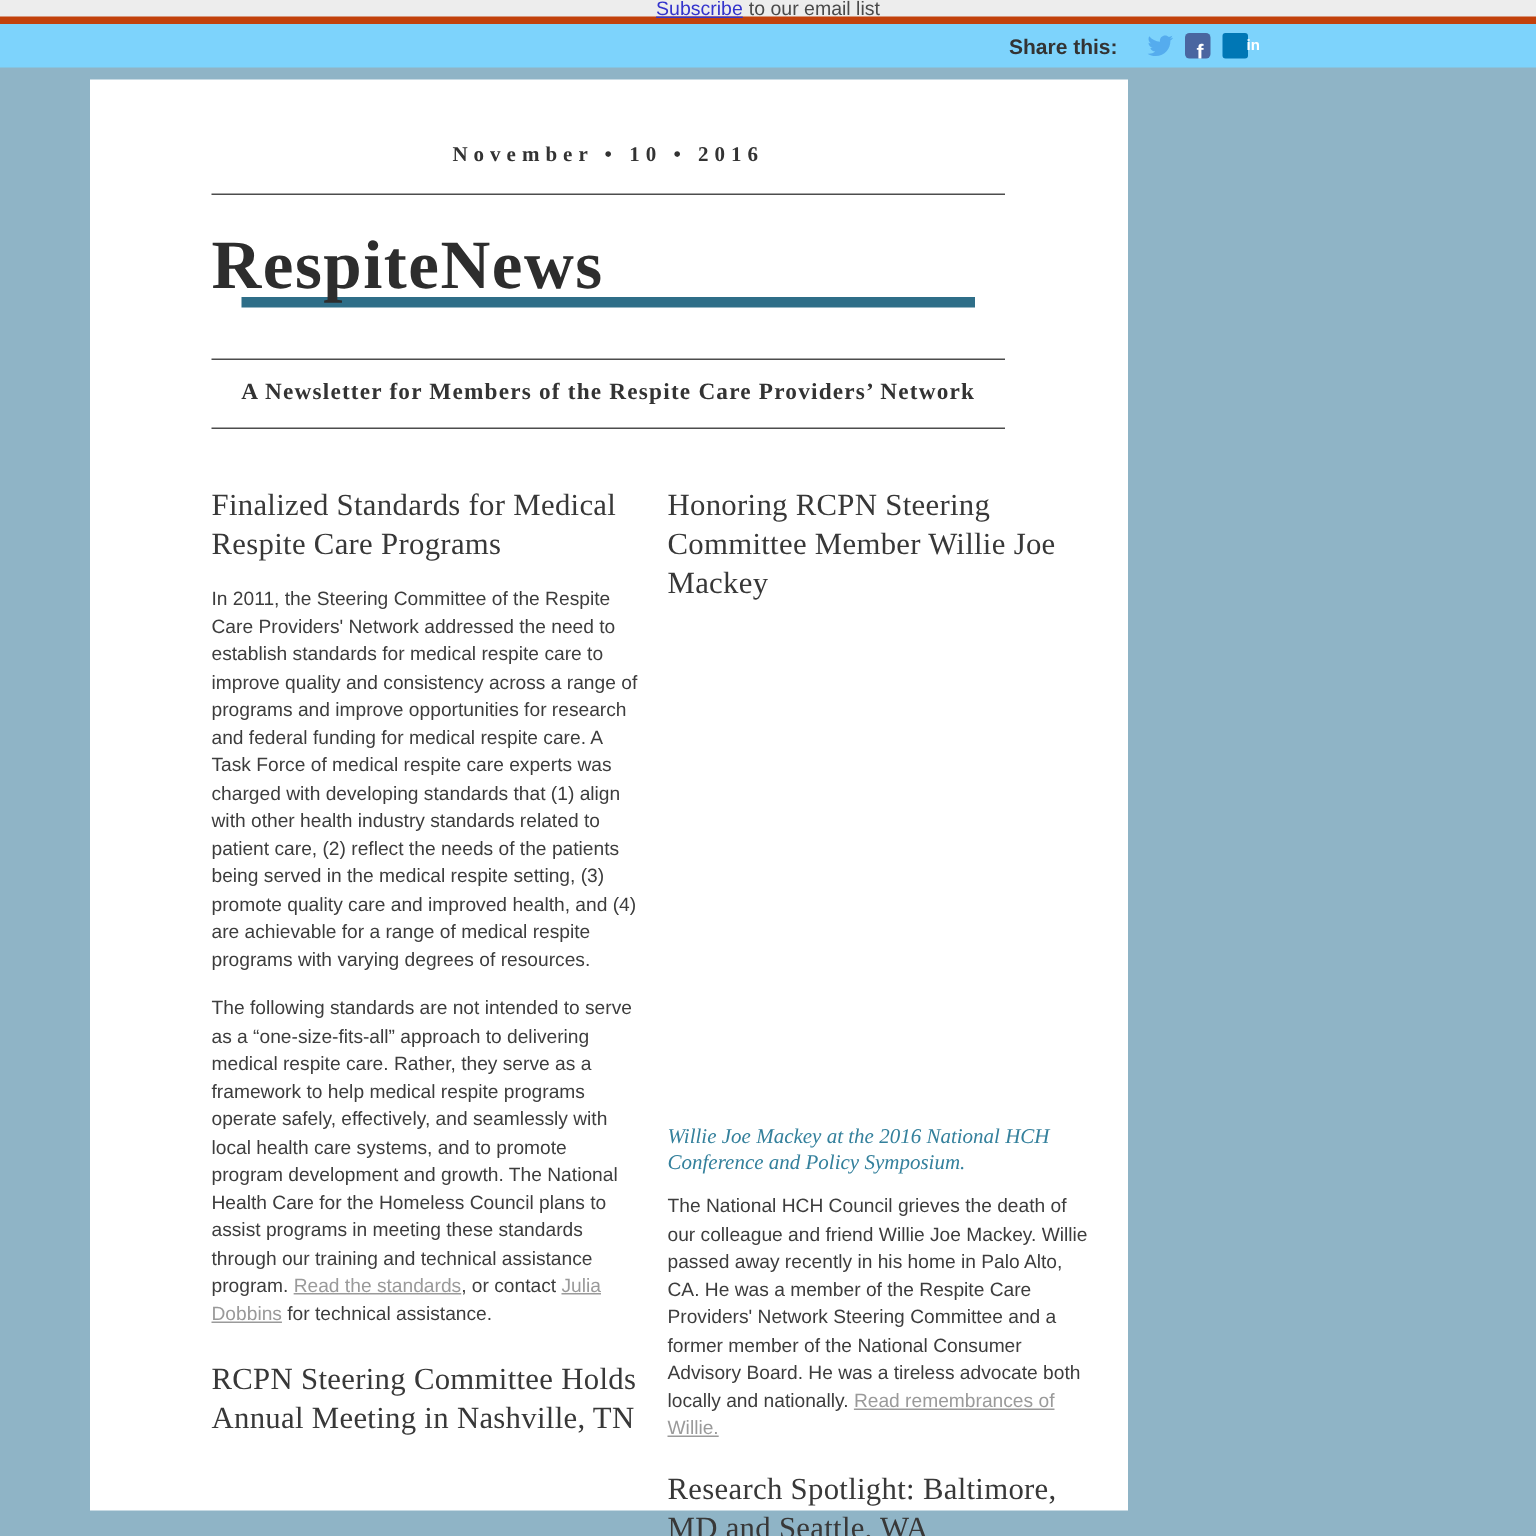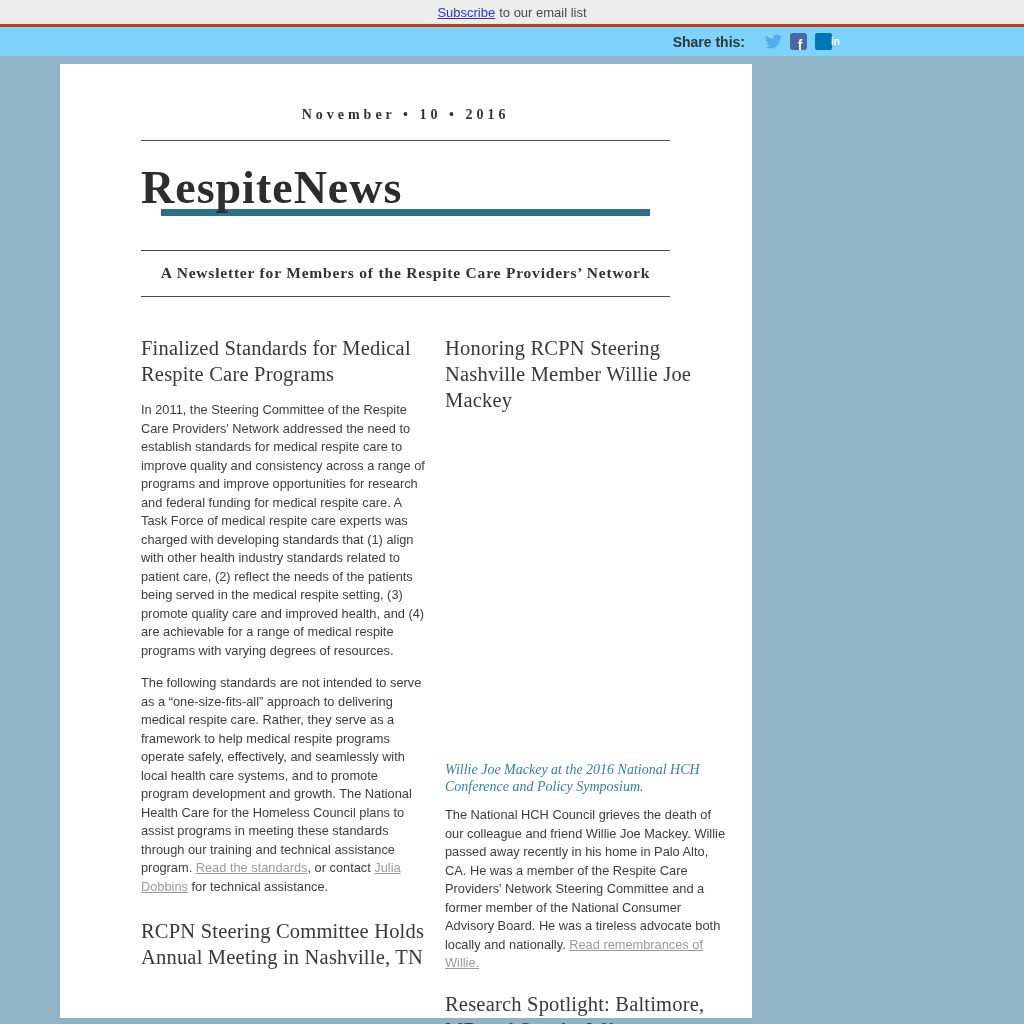--- a/index.html
+++ b/index.html
@@ -1,21 +1,21 @@
 <!DOCTYPE html>
 <html><head>
 <meta charset="utf-8">
 <style>
   * { margin: 0; padding: 0; box-sizing: border-box; }
   html, body { width: 1024px; height: 1024px; overflow: hidden; }
   body { background: #8fb4c6; font-family: "Liberation Sans", sans-serif; }
 
   
   .topbar {
-    height: 27px; background: #ededed; border-bottom: 3px solid #c2410c;
+    height: 16px; background: #ededed; border-bottom: 5px solid #c2410c;
     display: flex; align-items: center; justify-content: center;
     font-size: 13px; color: #4a4a4a;
   }
   .topbar a { color: #3333cc; text-decoration: underline; margin-right: 4px; cursor: pointer; }
 
   
   .sharebar {
     height: 29px; background: #7dd3fc;
     display: flex; align-items: center; justify-content: flex-end;
     padding-right: 192px;
@@ -134,21 +134,21 @@
     <div class="columns">
 
       <div class="col-left">
         <h2 class="article-heading">Finalized Standards for Medical Respite Care Programs</h2>
         <p class="body-text">In 2011, the Steering Committee of the Respite Care Providers' Network addressed the need to establish standards for medical respite care to improve quality and consistency across a range of programs and improve opportunities for research and federal funding for medical respite care. A Task Force of medical respite care experts was charged with developing standards that (1) align with other health industry standards related to patient care, (2) reflect the needs of the patients being served in the medical respite setting, (3) promote quality care and improved health, and (4) are achievable for a range of medical respite programs with varying degrees of resources.</p>
         <p class="body-text"><span>The following standards are not intended to serve as a “one-size-fits-all” approach to delivering medical respite care. Rather, they serve as a framework to help medical respite programs operate safely, effectively, and seamlessly with local health care systems, and to promote program development and growth. The National Health Care for the Homeless Council plans to assist programs in meeting these standards through our training and technical assistance program. </span><a href="#" class="body-link">Read the standards</a><span>, or contact </span><a href="#" class="body-link">Julia Dobbins</a><span> for technical assistance.</span></p>
         <h2 class="article-heading heading-2">RCPN Steering Committee Holds Annual Meeting in Nashville, TN</h2>
       </div>
 
       <div class="col-right">
-        <h2 class="article-heading">Honoring RCPN Steering Nashville Member Willie Joe Mackey</h2>
+        <h2 class="article-heading">Honoring RCPN Steering Committee Member Willie Joe Mackey</h2>
         <div class="photo-placeholder"></div>
         <div class="photo-caption">Willie Joe Mackey at the 2016 National HCH Conference and Policy Symposium.</div>
         <p class="body-text obit-para"><span>The National HCH Council grieves the death of our colleague and friend Willie Joe Mackey. Willie passed away recently in his home in Palo Alto, CA. He was a member of the Respite Care Providers' Network Steering Committee and a former member of the National Consumer Advisory Board. He was a tireless advocate both locally and nationally. </span><a href="#" class="body-link">Read remembrances of Willie.</a></p>
         <h2 class="article-heading research-heading">Research Spotlight: Baltimore, MD and Seattle, WA</h2>
 
       </div>
 
     </div>
   </div>
 </div>

